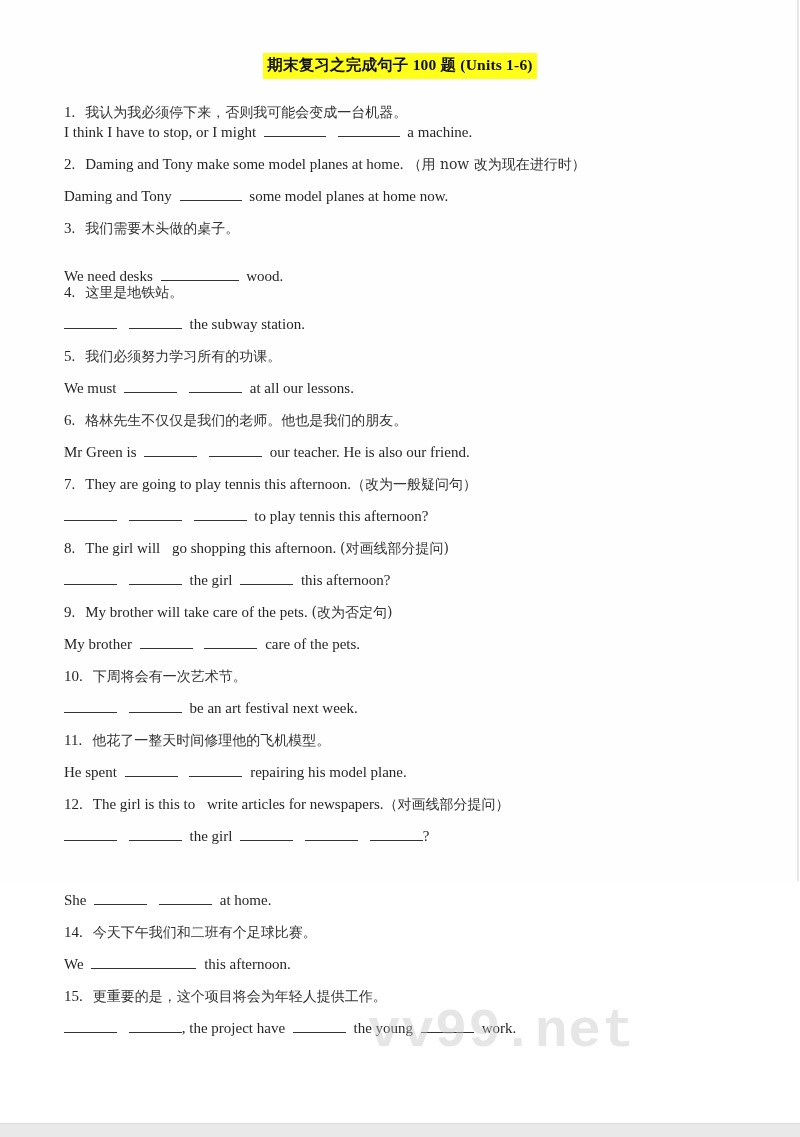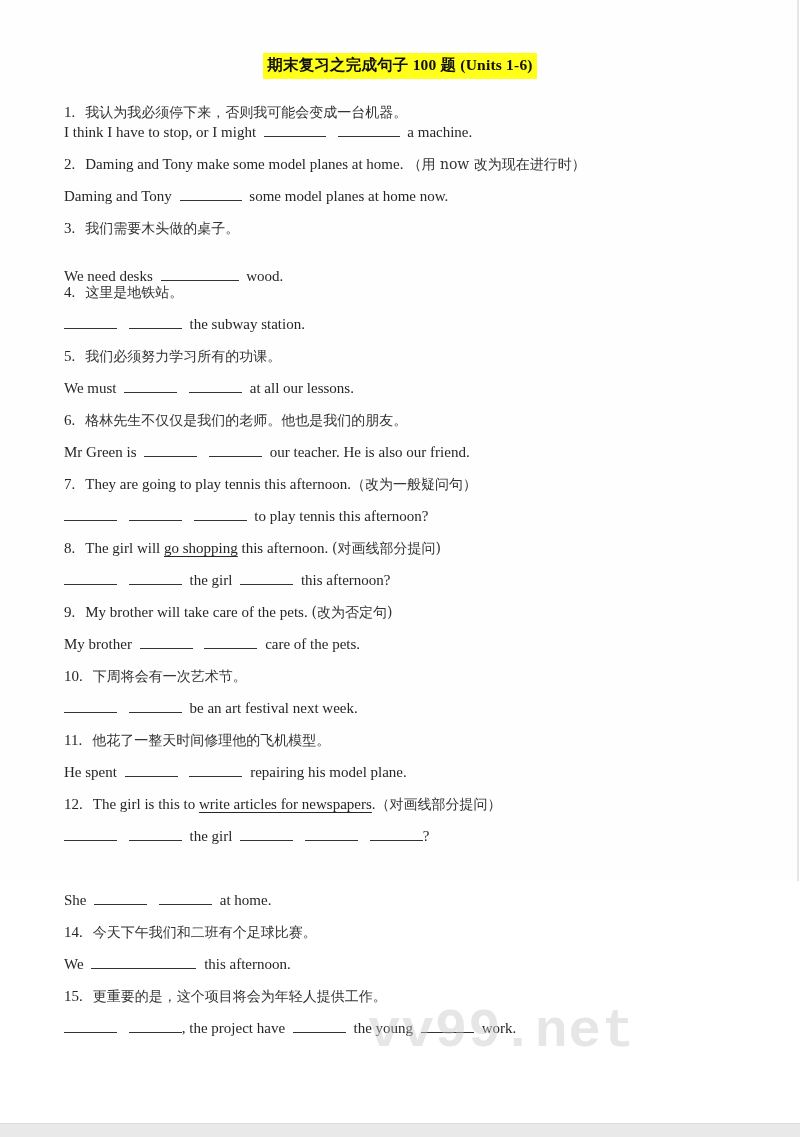--- a/index.html
+++ b/index.html
@@ -59,22 +59,22 @@
   }
   .num {
     margin-right: 10px;
   }
   .cn {
     font-family: "DejaVu Serif", "Liberation Serif", serif;
     font-size: 14px;
     color: #333333;
   }
   .ul {
-    text-decoration: underline;
     text-underline-offset: 3px;
+    margin-left: 8px;
   }
   .blank {
     display: inline-block;
     width: 53px;
     height: 1px;
     border-bottom: 1px solid #333333;
     vertical-align: baseline;
     margin: 0 4px;
   }
   .blank.w62 { width: 62px; }

